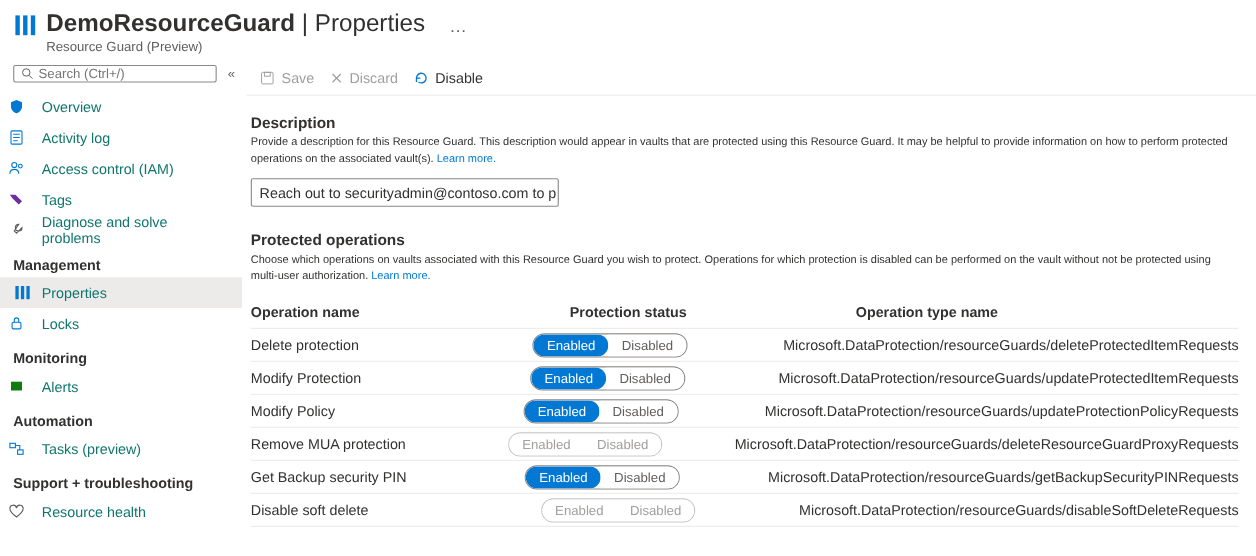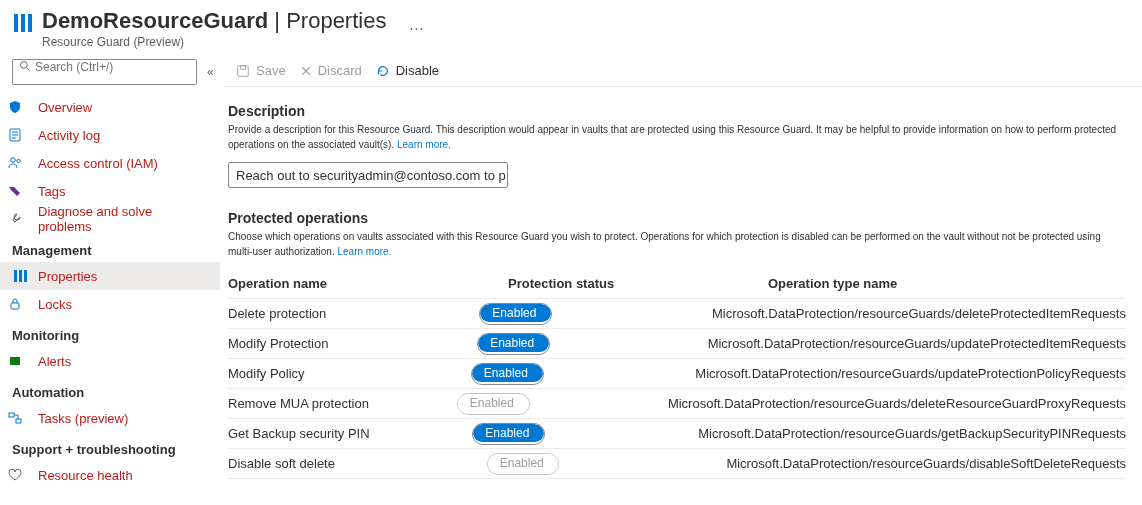--- a/index.html
+++ b/index.html
@@ -58,24 +58,24 @@
   padding: 4px 0 0 0;
   overflow-y: auto;
 }
 .search-row {
   display: flex;
   align-items: center;
   padding: 0 10px 8px 12px;
 }
 .search-box {
   display: flex;
-  align-items: flex-start;
+  align-items: center;
   border: 1px solid #8a8886;
   border-radius: 2px;
-  height: 26px;
+  height: 16px;
   flex: 1;
   padding: 0 6px;
   color: #605e5c;
 }
 .search-box input {
   border: none;
   outline: none;
   font-size: 12px;
   color: #605e5c;
   flex: 1;
@@ -86,21 +86,21 @@
   margin-left: 10px;
   color: #605e5c;
   font-size: 12px;
 }
 .nav-item {
   display: flex;
   align-items: center;
   height: 28px;
   padding: 0 12px;
   cursor: pointer;
-  color: #b91c1c;
+  color: #0f766e;
 }
 .nav-item.selected { background: #edebe9; }
 .nav-item .label { font-size: 13px; }
 .nav-item svg, .nav-icon {
   width: 16px; height: 16px;
   margin-right: 10px;
   flex: 0 0 16px;
   display: flex; align-items: center; justify-content: center;
 }
 .section-hdr {
@@ -164,31 +164,30 @@
 .thead, .trow {
   display: flex;
   align-items: center;
   min-height: 30px;
   border-bottom: 1px solid #edebe9;
   padding: 2px 0;
   gap: 40px;
 }
 .thead { font-weight: 600; font-size: 13px; }
 .col-op { width: 240px; padding-right: 10px; }
-.col-status { width: 220px; }
+.col-status { width: 220px; margin-left: 10px; }
 .col-type { flex: 1; font-size: 13px; }
 .trow .col-op, .trow .col-type { font-size: 13px; }
 .toggle {
   display: inline-flex;
   border: 1px solid #8a8886;
   border-radius: 14px;
   overflow: hidden;
   height: 22px;
   font-size: 12px;
-  flex-direction: column;
 }
 .toggle .opt {
   padding: 2px 12px;
   display: flex; align-items: center;
   color: #605e5c;
   background: #fff;
 }
 .toggle .opt.on.active {
   background: #0078d4;
   color: #fff;

